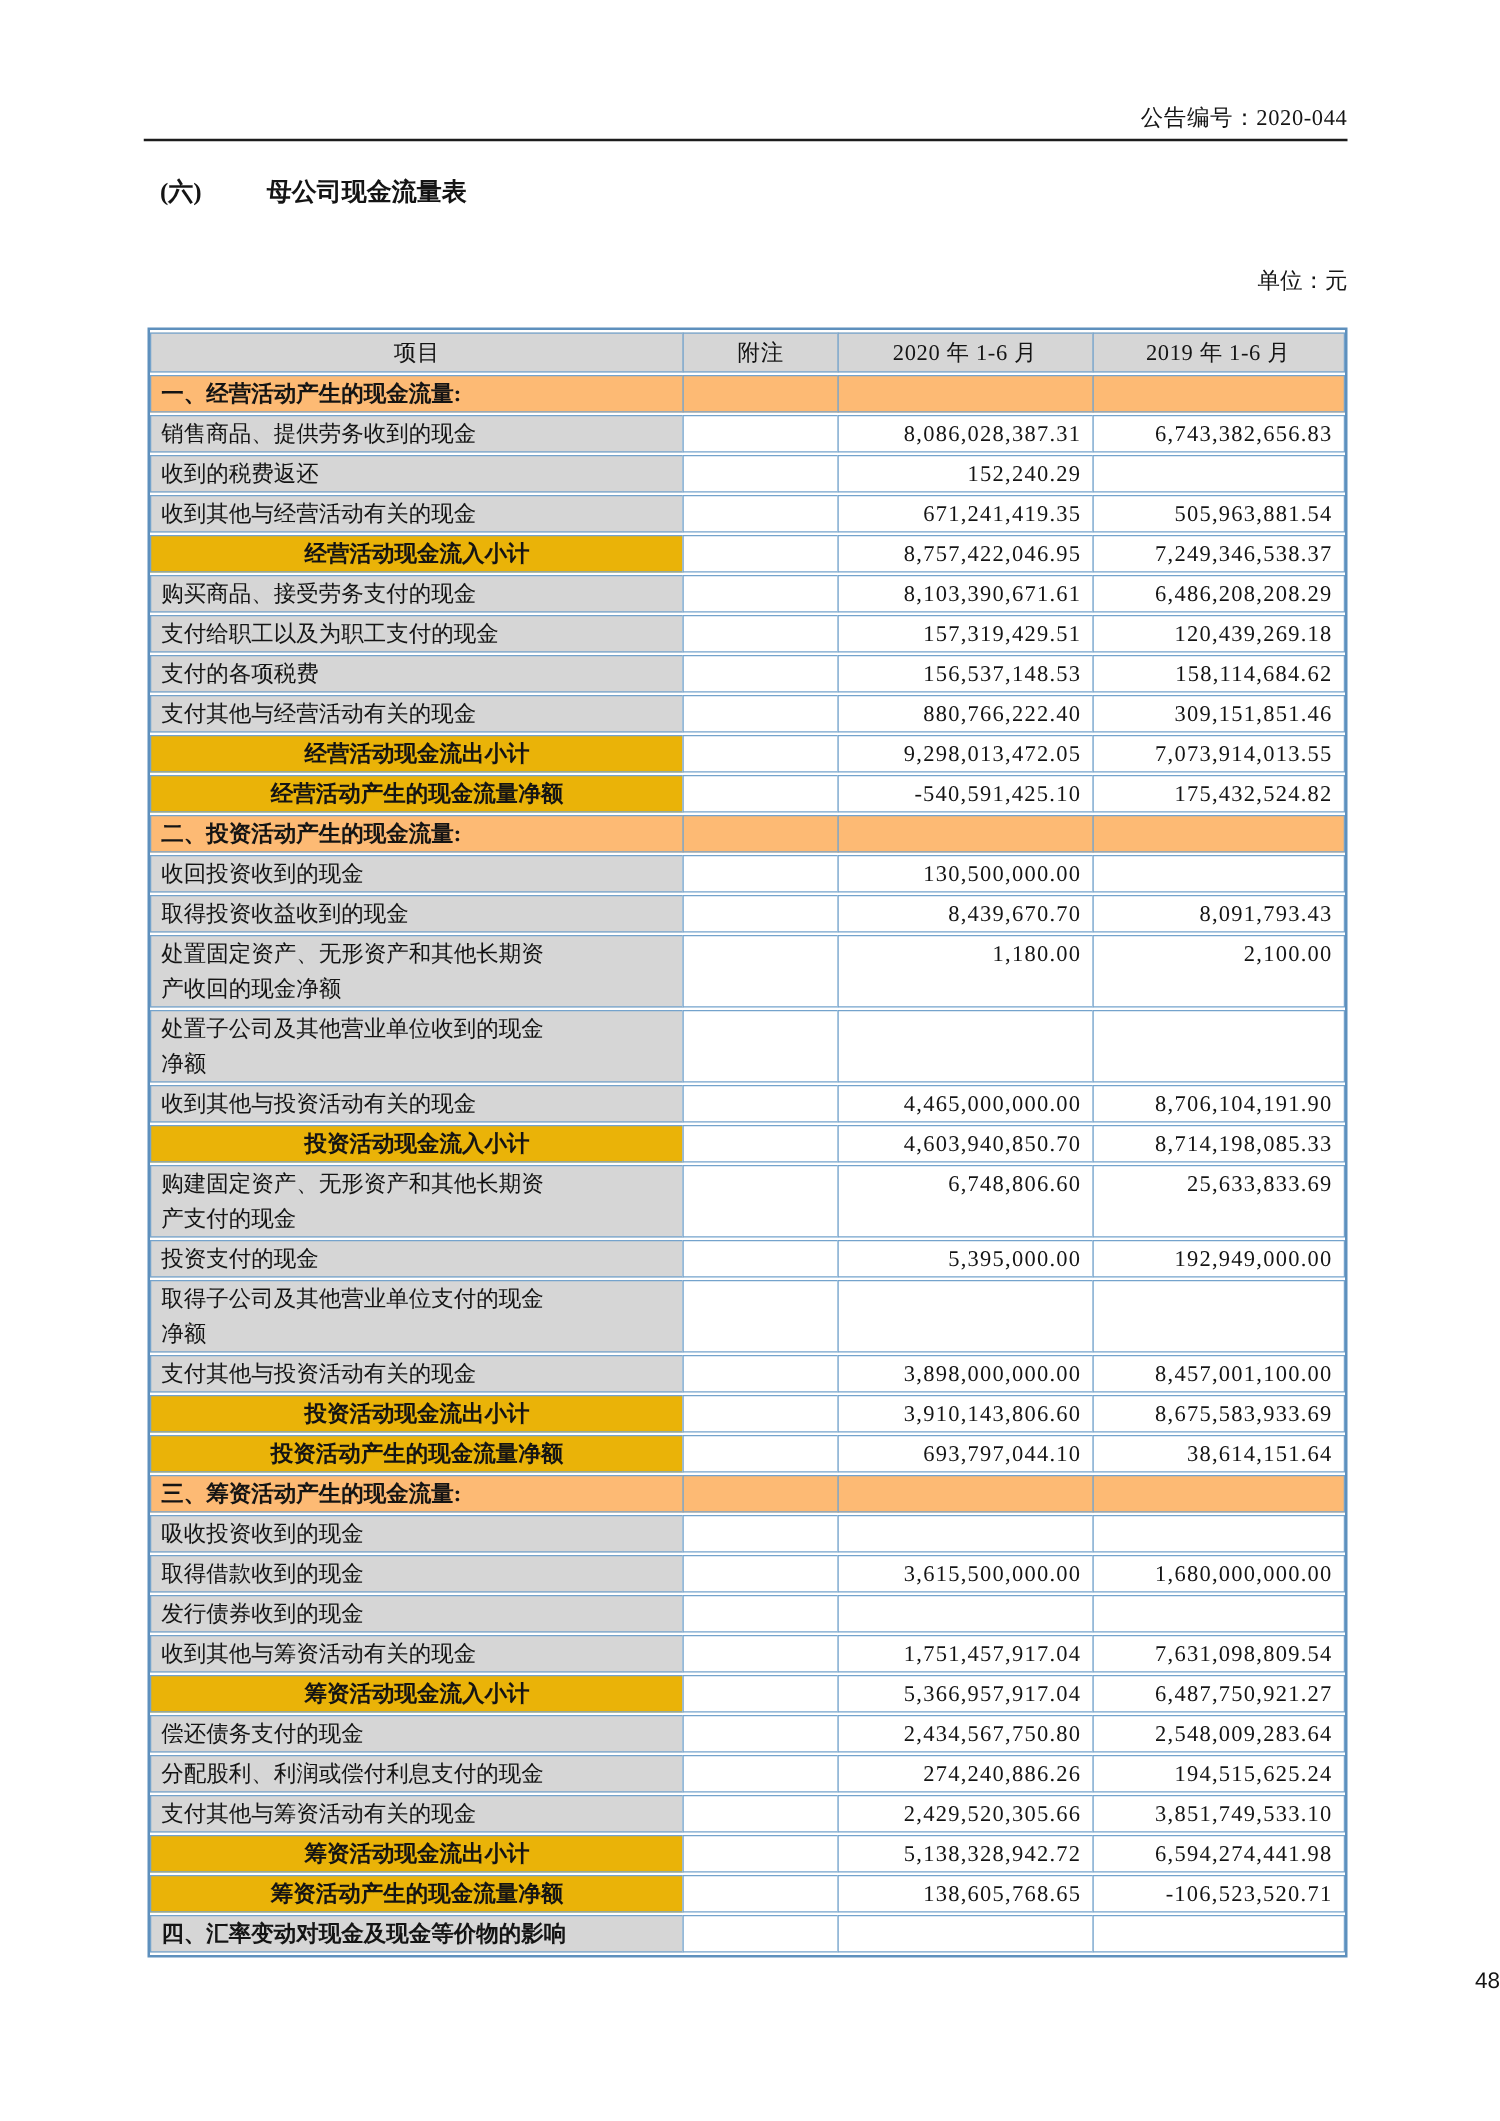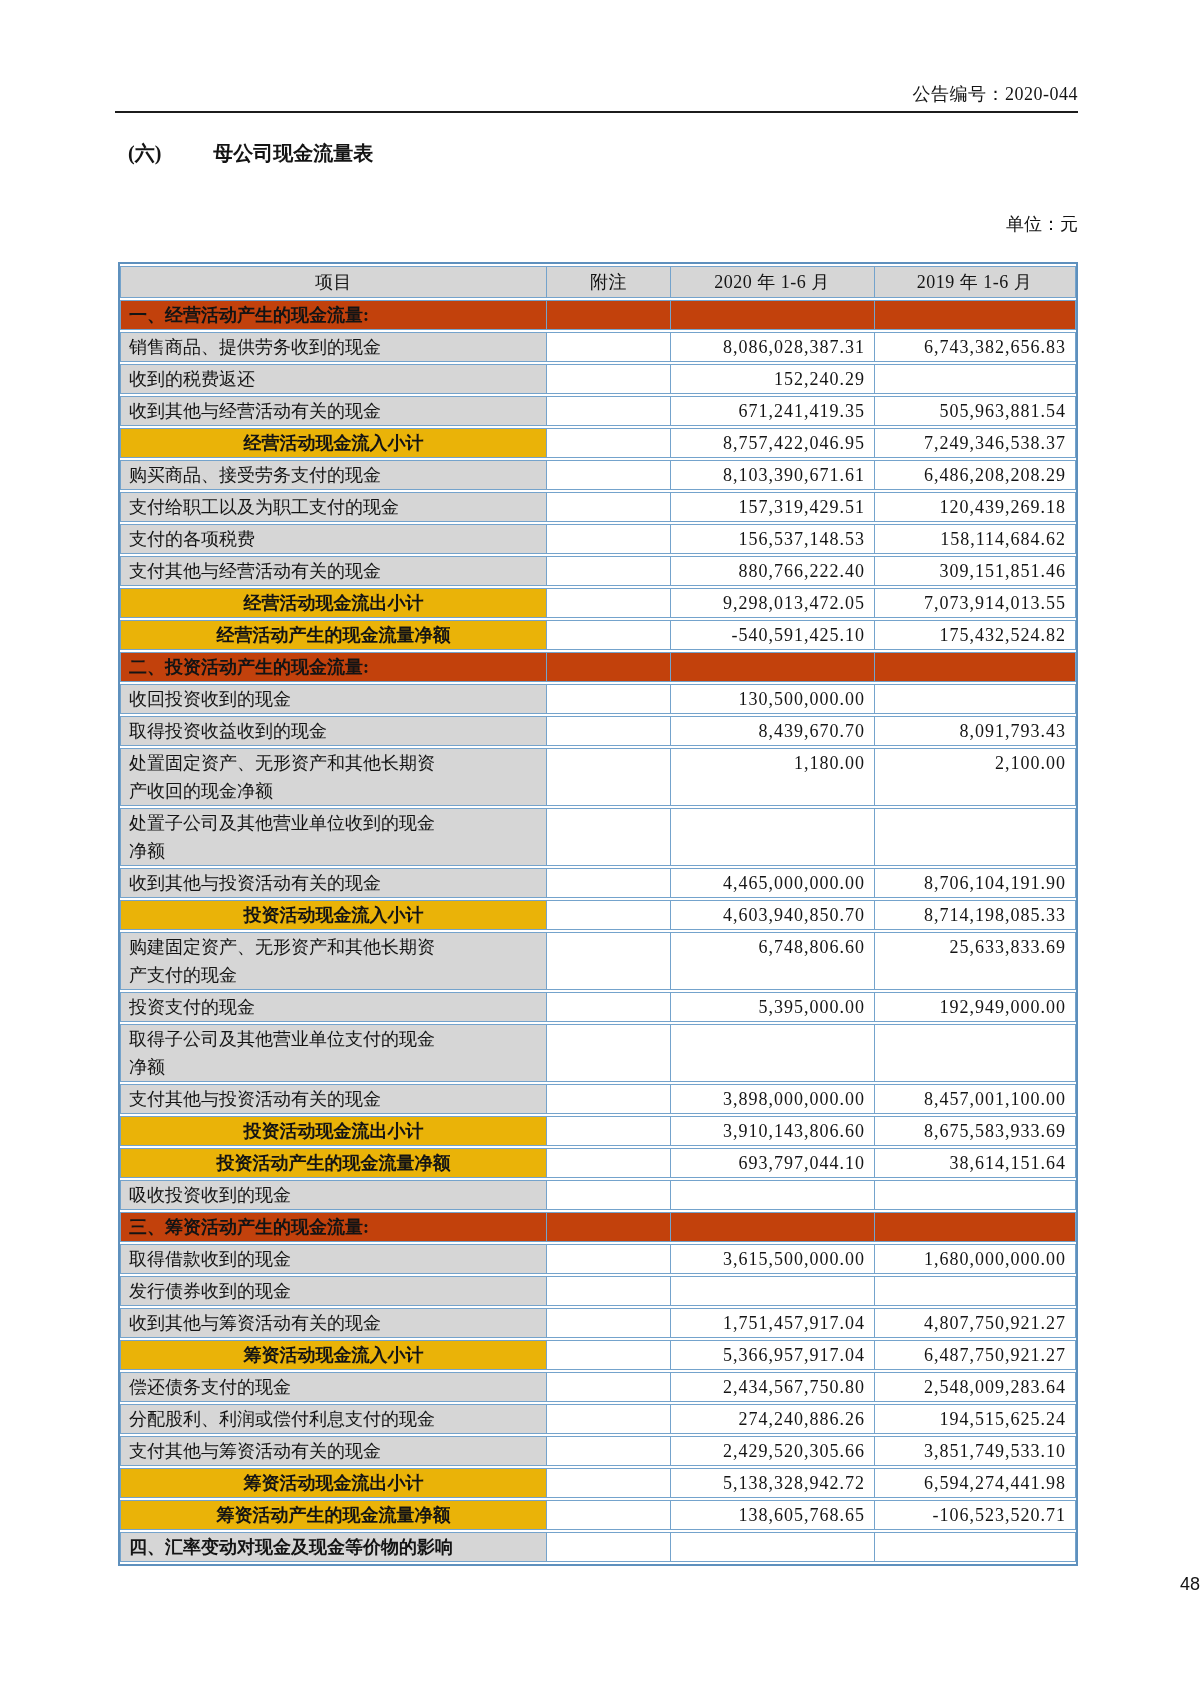--- a/index.html
+++ b/index.html
@@ -65,21 +65,21 @@
     overflow: hidden;
   }
   .c-label { flex: 0 0 427px; text-align: left; }
   .c-note  { flex: 0 0 125px; margin-left: -1px; }
   .c-2020  { flex: 0 0 205px; margin-left: -1px; text-align: right; letter-spacing: 1px; padding-right: 9px; }
   .c-2019  { flex: 1 1 auto;  margin-left: -1px; text-align: right; letter-spacing: 1px; padding-right: 9px; }
   .r-header .cell { background: #d6d6d6; text-align: center; line-height: 30px; min-height: 32px; letter-spacing: 0.5px; }
   .r-item .c-label { background: #d6d6d6; padding-right: 95px; }
   .r-subtotal .c-label { background: #eab308; font-weight: bold; text-align: center; padding: 0 8px; }
   .r-section .c-label { font-weight: bold; white-space: nowrap; }
-  .r-section.gray-full .cell { background: #c2410c; }
+  .r-section.gray-full .cell { background: #fdba74; }
   .r-section.gray-label .c-label { background: #d6d6d6; }
   .page-number {
     position: absolute;
     top: 1574px;
     left: 0;
     width: 100%;
     text-align: right;
     font-size: 18px;
     font-family: "Liberation Sans", "DejaVu Sans", sans-serif;
   }
@@ -243,49 +243,49 @@
         <div class="cell c-note"></div>
         <div class="cell c-2020">3,910,143,806.60</div>
         <div class="cell c-2019">8,675,583,933.69</div>
       </div>
       <div class="row r-subtotal">
         <div class="cell c-label">投资活动产生的现金流量净额</div>
         <div class="cell c-note"></div>
         <div class="cell c-2020">693,797,044.10</div>
         <div class="cell c-2019">38,614,151.64</div>
       </div>
-      <div class="row r-item">
-        <div class="cell c-label">吸收投资收到的现金</div>
-        <div class="cell c-note"></div>
-        <div class="cell c-2020"></div>
-        <div class="cell c-2019"></div>
-      </div>
       <div class="row r-section gray-full">
         <div class="cell c-label">三、筹资活动产生的现金流量:</div>
         <div class="cell c-note"></div>
         <div class="cell c-2020"></div>
         <div class="cell c-2019"></div>
       </div>
       <div class="row r-item">
+        <div class="cell c-label">吸收投资收到的现金</div>
+        <div class="cell c-note"></div>
+        <div class="cell c-2020"></div>
+        <div class="cell c-2019"></div>
+      </div>
+      <div class="row r-item">
         <div class="cell c-label">取得借款收到的现金</div>
         <div class="cell c-note"></div>
         <div class="cell c-2020">3,615,500,000.00</div>
         <div class="cell c-2019">1,680,000,000.00</div>
       </div>
       <div class="row r-item">
         <div class="cell c-label">发行债券收到的现金</div>
         <div class="cell c-note"></div>
         <div class="cell c-2020"></div>
         <div class="cell c-2019"></div>
       </div>
       <div class="row r-item">
         <div class="cell c-label">收到其他与筹资活动有关的现金</div>
         <div class="cell c-note"></div>
         <div class="cell c-2020">1,751,457,917.04</div>
-        <div class="cell c-2019">4,807,750,921.27</div>
+        <div class="cell c-2019">7,631,098,809.54</div>
       </div>
       <div class="row r-subtotal">
         <div class="cell c-label">筹资活动现金流入小计</div>
         <div class="cell c-note"></div>
         <div class="cell c-2020">5,366,957,917.04</div>
         <div class="cell c-2019">6,487,750,921.27</div>
       </div>
       <div class="row r-item">
         <div class="cell c-label">偿还债务支付的现金</div>
         <div class="cell c-note"></div>

